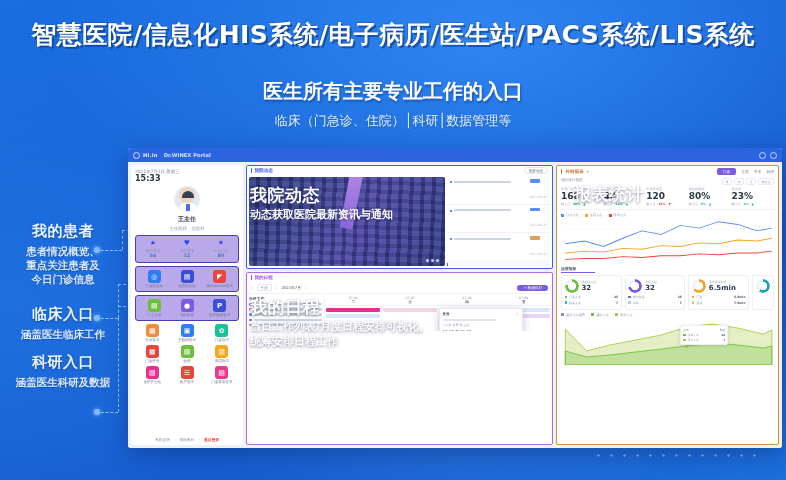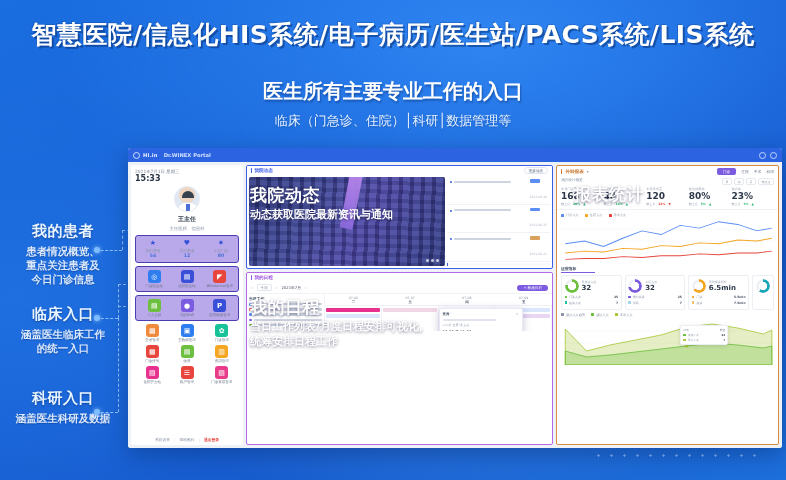--- a/index.html
+++ b/index.html
@@ -310,24 +310,23 @@
     <div class="annot-desc">
       <div>患者情况概览、</div>
       <div>重点关注患者及</div>
       <div>今日门诊信息</div>
     </div>
   </div>
   <div class="annot" style="margin-top:18px">
     <div class="annot-title">临床入口</div>
     <div class="annot-desc">
       <div>涵盖医生临床工作</div>
-      <div>的统一入口</div>
     </div>
   </div>
-  <div class="annot" style="margin-top:34px">
+  <div class="annot" style="margin-top:12px">
     <div class="annot-title">科研入口</div>
     <div class="annot-desc">
       <div>涵盖医生科研及数据</div>
     </div>
   </div>
 </div>
 
 <div class="connectors">
   <div class="cline ch" style="left:0;top:24px;width:26px"></div>
   <div class="cline cv" style="left:26px;top:4px;height:20px"></div>

